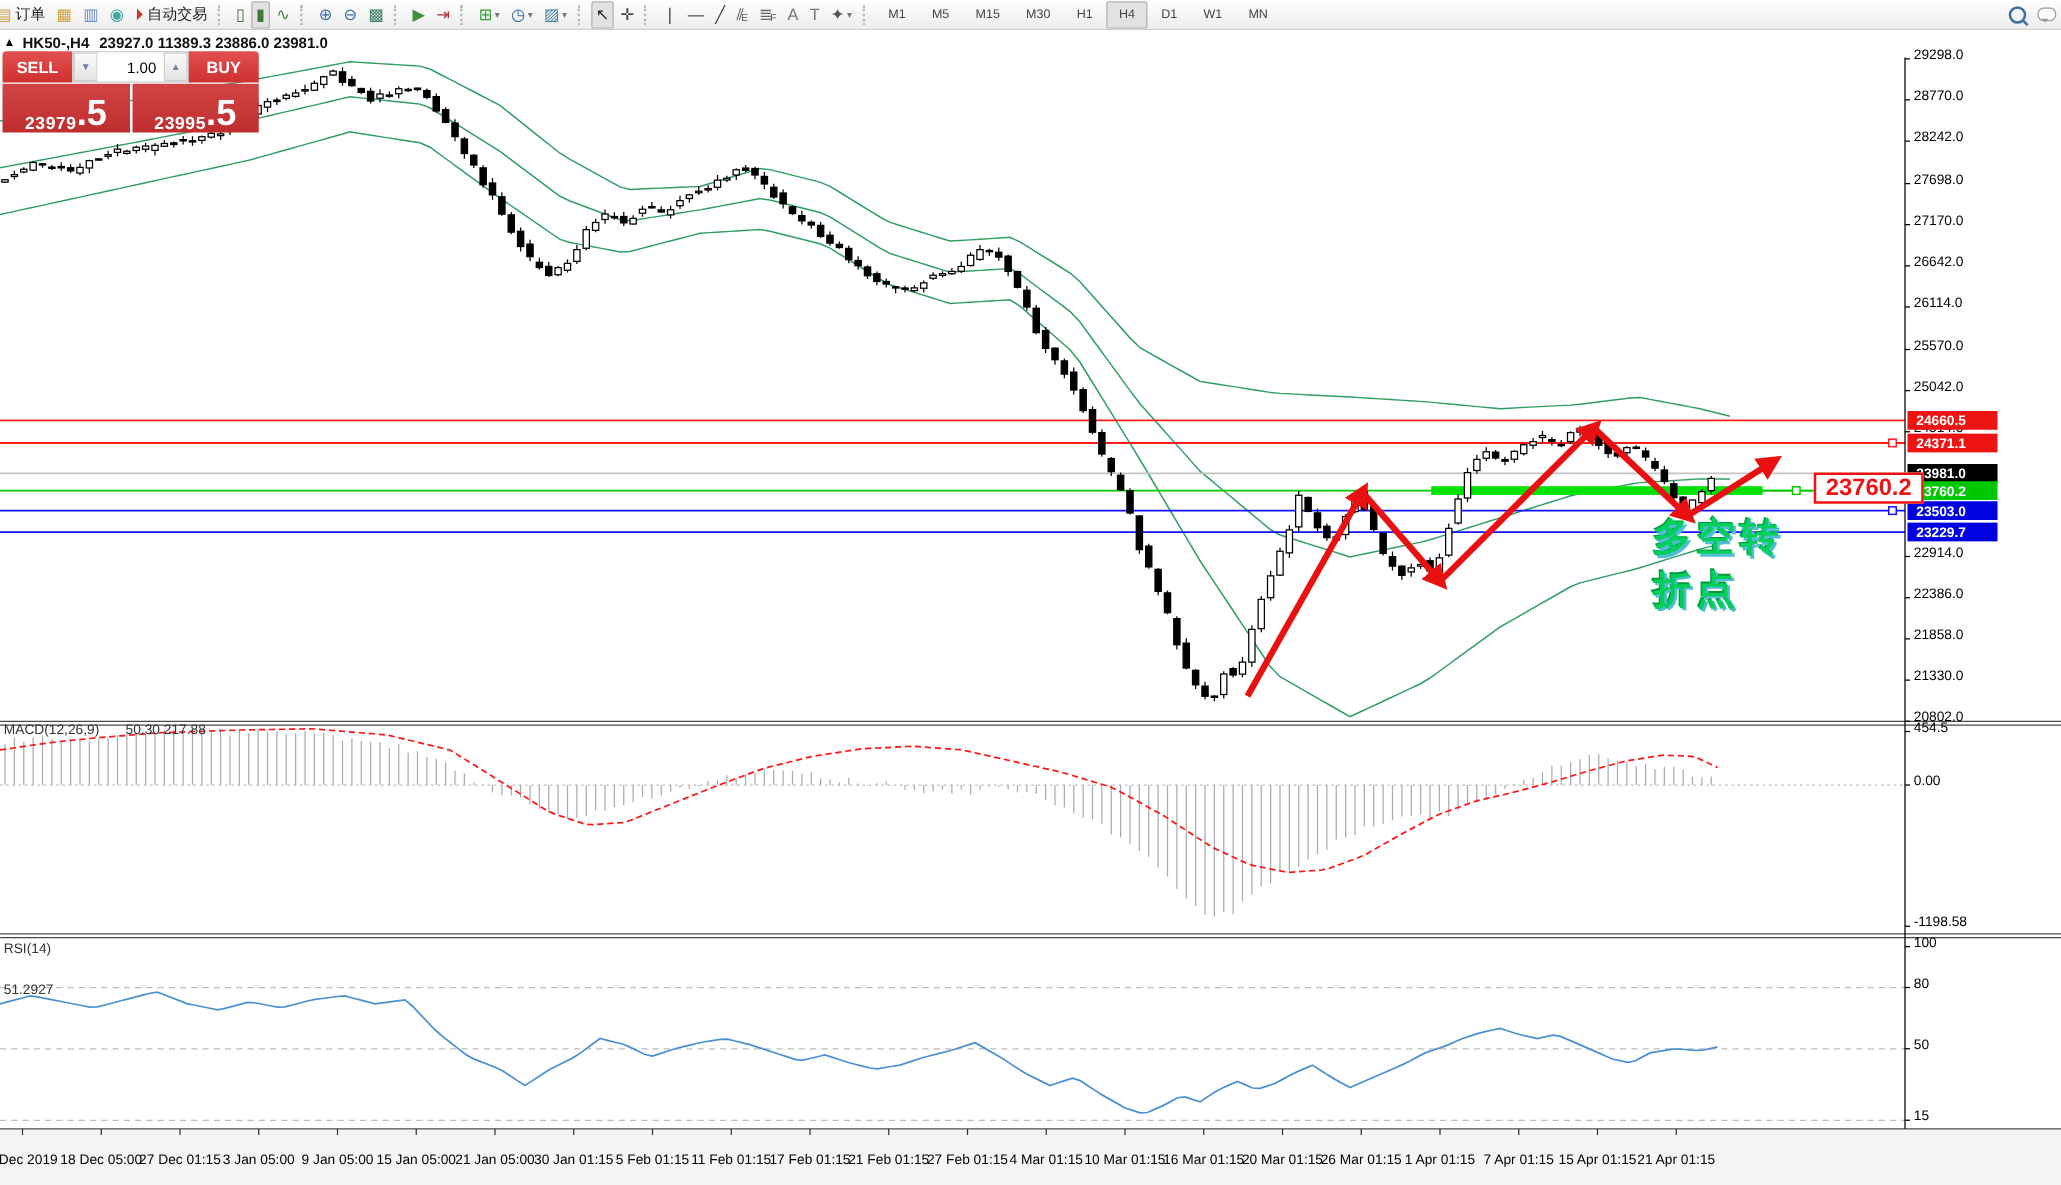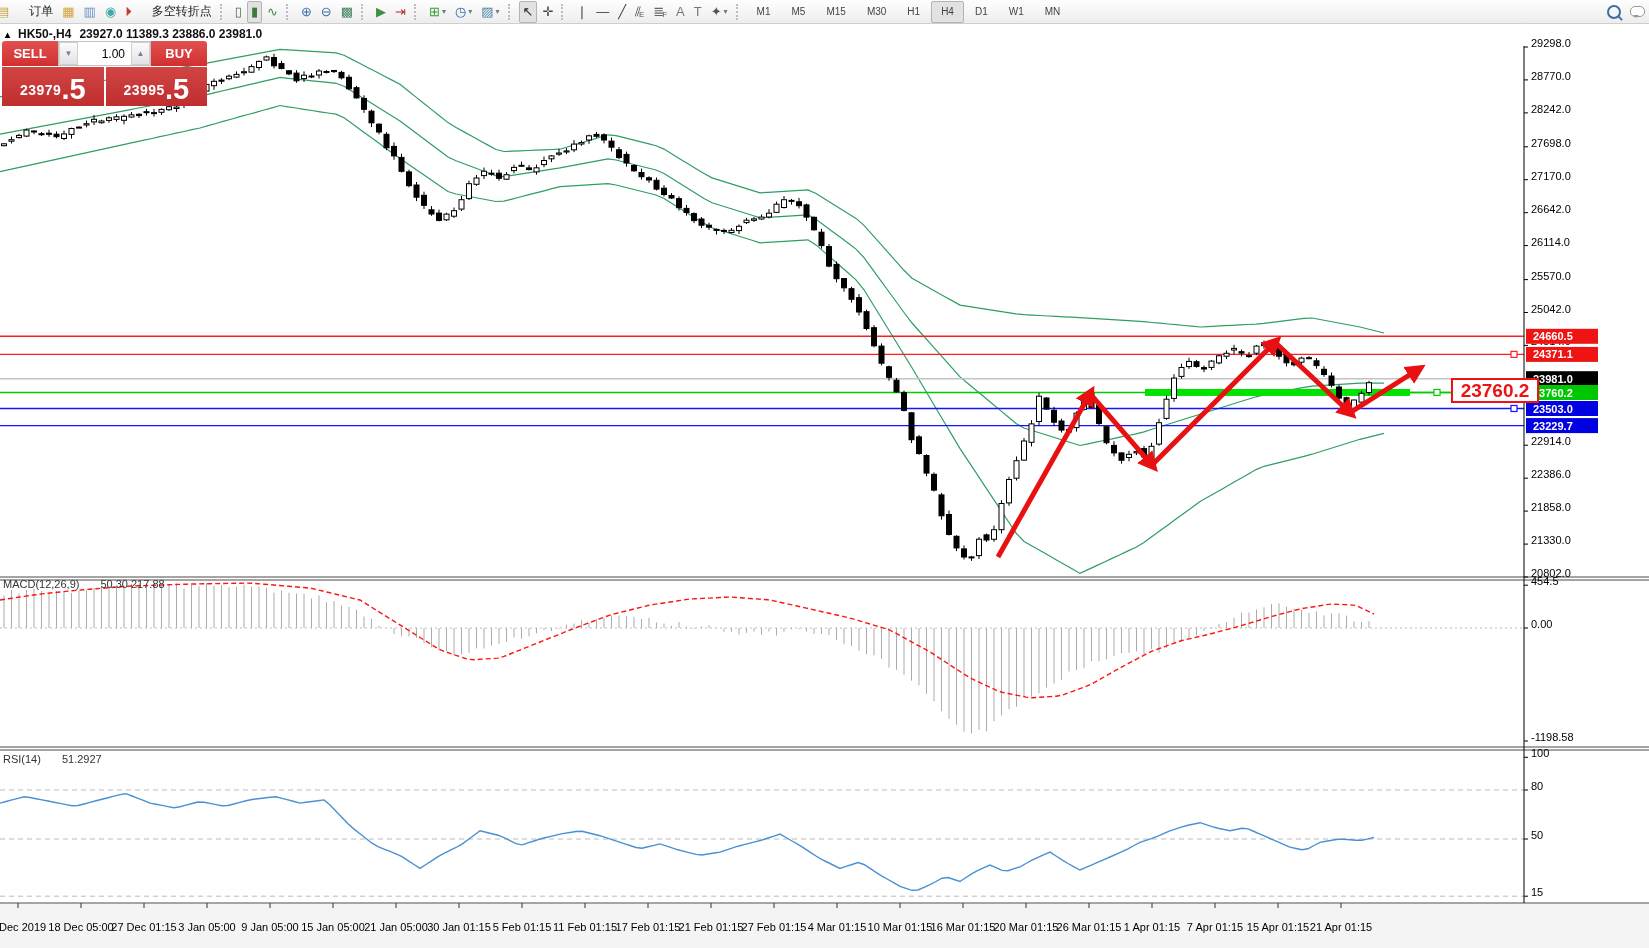--- a/index.html
+++ b/index.html
@@ -8,21 +8,21 @@
   
   #toolbar{position:absolute;left:0;top:0;width:1649px;height:23px;
     background:linear-gradient(#fefefe,#ededed);border-bottom:1px solid #cfcfcf;
     display:flex;align-items:center;gap:1px;overflow:hidden;}
   .tb-item{display:flex;align-items:center;height:20px;padding:0 4px;border-radius:2px;
     font-size:12px;color:#333;white-space:nowrap;cursor:default;}
   .tb-item.active{background:#e2e2e2;border:1px solid #b3b3b3;padding:0 3px;}
   .tb-glyph{font-size:13px;line-height:13px;}
   .tb-sub{font-size:8px;color:#555;margin-left:-2px;margin-top:6px;}
   .tb-caret{font-size:8px;color:#777;margin-left:2px;}
-  .tb-label{font-size:12px;color:#222;margin-left:20px;}
+  .tb-label{font-size:12px;color:#222;margin-left:3px;}
   .tb-grip{width:5px;height:16px;margin:0 3px;border-left:2px dotted #bdbdbd;}
   .tb-spacer{flex:1;}
   .tb-tf{font-size:10px;color:#444;padding:0 6px;}
   .lens{width:10px;height:10px;border:2px solid #3a6ea5;border-radius:50%;position:relative;}
   .lens:after{content:"";position:absolute;width:6px;height:2px;background:#3a6ea5;
     transform:rotate(45deg);left:8px;top:10px;}
   .bubble{width:13px;height:9px;border:1.5px solid #9a9a9a;border-radius:5px;position:relative;background:#fdfdfd;}
   .bubble:after{content:"";position:absolute;left:2px;top:8px;border:3px solid transparent;border-top-color:#9a9a9a;}
   
   #chart-wrap{position:absolute;left:0;top:24px;width:1440px;height:924px;background:#fff;}
@@ -37,21 +37,21 @@
     font-size:13px;display:flex;align-items:center;justify-content:center;}
   .tp-btn.sell{border-radius:3px 0 0 0;}
   .tp-btn.buy{border-radius:0 3px 0 0;}
   .vol-box{flex:1;display:flex;align-items:stretch;background:#fff;border:1px solid #c3c3c3;}
   .vol-step{width:17px;background:linear-gradient(#fbfbfb,#e3e3e3);color:#6f82a3;font-size:8px;
     display:flex;align-items:center;justify-content:center;border:1px solid #d0d0d0;}
   .vol-val{flex:1;font-size:12px;color:#000;display:flex;align-items:center;justify-content:flex-end;
     padding-right:6px;background:#fff;}
   .tp-row2{display:flex;gap:2px;margin-top:1px;height:39px;}
   .tp-price{flex:1;background:linear-gradient(#d24444,#bf2e2e);color:#fff;display:flex;
-    align-items:center;justify-content:center;padding-top:6px;}
+    align-items:flex-end;justify-content:center;padding-top:6px;}
   .tp-price .main{font-size:14px;font-weight:bold;letter-spacing:.5px;}
   .tp-price .frac{font-size:29px;font-weight:bold;line-height:29px;}
   
   .pane-label{position:absolute;font-size:11px;color:#333;display:flex;gap:21px;}
   
   #price-callout{position:absolute;left:1451px;top:354px;width:84px;height:21px;background:#fff;
     border:2px solid #ee1212;color:#ee1212;font-size:19px;font-weight:bold;text-align:center;
     line-height:21px;}
   #turning-point{position:absolute;left:1322px;top:385px;font-size:31px;font-weight:bold;
     color:#00cf5a;letter-spacing:4px;text-shadow:2px 2px 0 #52bcd8,-1px -1px 0 #009a3e;
@@ -70,21 +70,21 @@
         <span class="tb-glyph" style="color: rgb(210, 164, 63);">▦</span>
       </div>
       <div class="tb-item">
         <span class="tb-glyph" style="color: rgb(107, 143, 201);">▥</span>
       </div>
       <div class="tb-item">
         <span class="tb-glyph" style="color: rgb(63, 169, 165);">◉</span>
       </div>
       <div class="tb-item">
         <span class="tb-glyph" style="color: rgb(194, 59, 46);">⏵</span>
-        <span class="tb-label">多空转折点</span>
+        <span class="tb-label">自动交易</span>
       </div>
       <div class="tb-grip"></div>
       <div class="tb-item">
         <span class="tb-glyph" style="color: rgb(74, 111, 63);">▯</span>
       </div>
       <div class="tb-item active">
         <span class="tb-glyph" style="color: rgb(60, 122, 60);">▮</span>
       </div>
       <div class="tb-item">
         <span class="tb-glyph" style="color: rgb(74, 127, 74);">∿</span>
@@ -924,20 +924,21 @@
           <span class="main">23995</span>
           <span class="frac">.5</span>
         </div>
       </div>
     </div>
 
     <div class="pane-label" style="left:3px;top:554px;">
       <span>MACD(12,26,9)</span>
       <span>50.30 217.88</span>
     </div>
-    <div class="pane-label" style="left:3px;top:729px;">
+    <div class="pane-label" style="left:3px;top:729px;flex-direction:column;">
       <span>RSI(14)</span>
       <span>51.2927</span>
     </div>
 
     <div id="price-callout">23760.2</div>
+    <div id="turning-point">多空转折点</div>
   </div>
 </div>
 
 </body></html>

